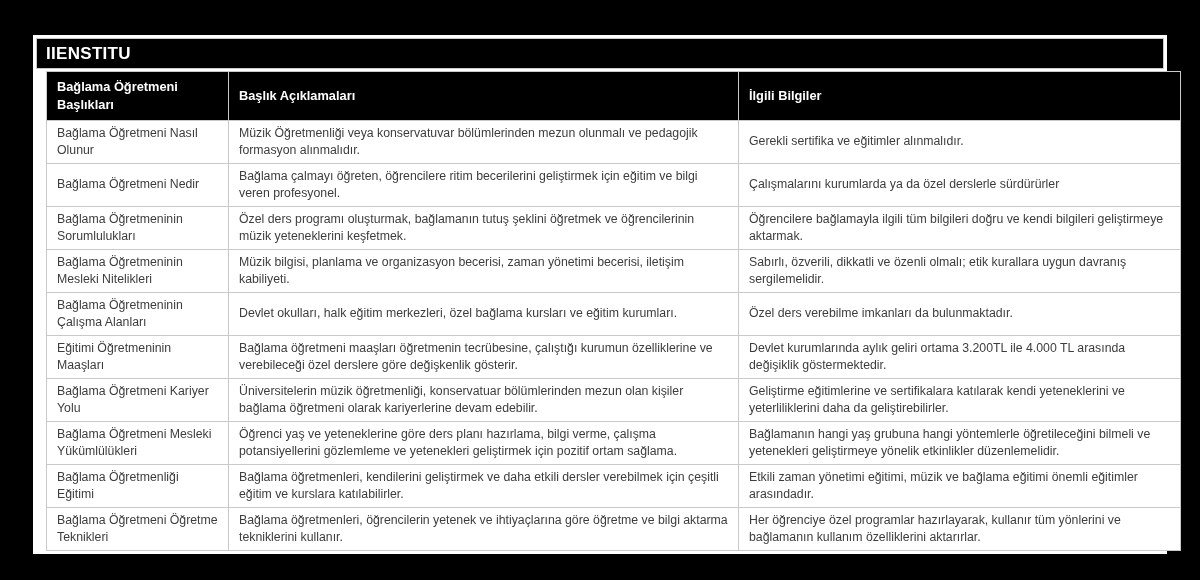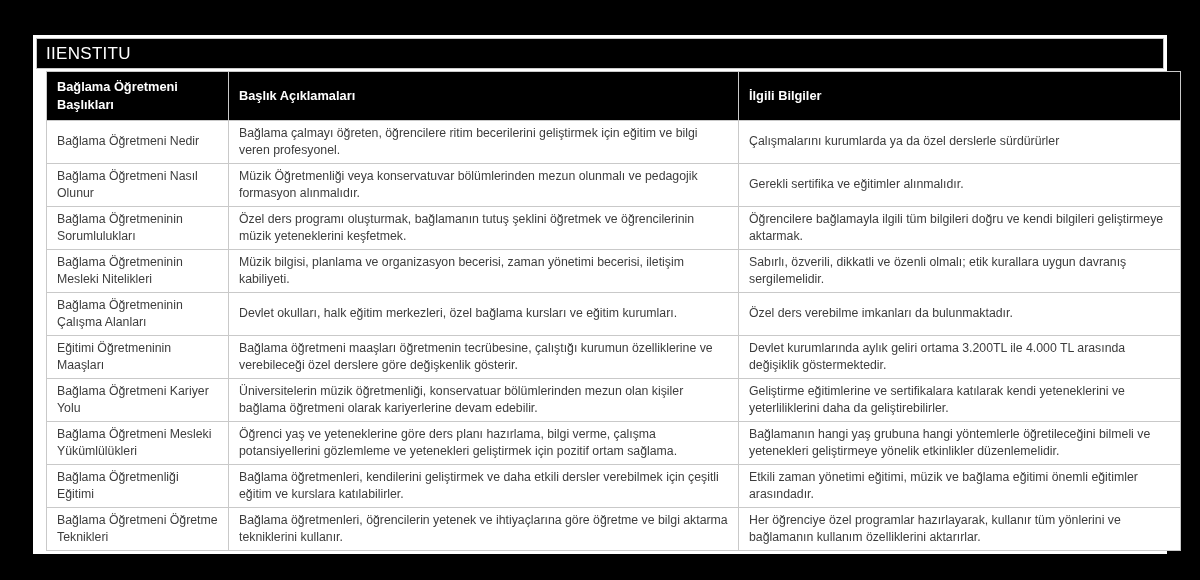--- a/index.html
+++ b/index.html
@@ -21,21 +21,21 @@
     width: 1134px;
     background: #ffffff;
     padding: 3px;
     box-sizing: border-box;
   }
   .title-bar {
     background: #000000;
     border: 1px solid #c9c9c9;
     color: #ffffff;
     font-size: 17px;
-    font-weight: 400;
+    font-weight: 700;
     letter-spacing: 0.3px;
     padding: 5px 9px 4px 9px;
     margin-bottom: 2px;
   }
   table.info-table {
     width: 100%;
     border-collapse: collapse;
     table-layout: fixed;
     margin-left: 10px;
   }
@@ -80,28 +80,28 @@
     </colgroup>
     <thead>
       <tr>
         <th>Bağlama Öğretmeni Başlıkları</th>
         <th>Başlık Açıklamaları</th>
         <th>İlgili Bilgiler</th>
       </tr>
     </thead>
     <tbody>
       <tr>
+        <td>Bağlama Öğretmeni Nasıl Olunur</td>
+        <td>Müzik Öğretmenliği veya konservatuvar bölümlerinden mezun olunmalı ve pedagojik formasyon alınmalıdır.</td>
+        <td>Gerekli sertifika ve eğitimler alınmalıdır.</td>
+      </tr>
+      <tr>
         <td>Bağlama Öğretmeni Nedir</td>
         <td>Bağlama çalmayı öğreten, öğrencilere ritim becerilerini geliştirmek için eğitim ve bilgi veren profesyonel.</td>
         <td>Çalışmalarını kurumlarda ya da özel derslerle sürdürürler</td>
-      </tr>
-      <tr>
-        <td>Bağlama Öğretmeni Nasıl Olunur</td>
-        <td>Müzik Öğretmenliği veya konservatuvar bölümlerinden mezun olunmalı ve pedagojik formasyon alınmalıdır.</td>
-        <td>Gerekli sertifika ve eğitimler alınmalıdır.</td>
       </tr>
       <tr>
         <td>Bağlama Öğretmeninin Sorumlulukları</td>
         <td>Özel ders programı oluşturmak, bağlamanın tutuş şeklini öğretmek ve öğrencilerinin müzik yeteneklerini keşfetmek.</td>
         <td>Öğrencilere bağlamayla ilgili tüm bilgileri doğru ve kendi bilgileri geliştirmeye aktarmak.</td>
       </tr>
       <tr>
         <td>Bağlama Öğretmeninin Mesleki Nitelikleri</td>
         <td>Müzik bilgisi, planlama ve organizasyon becerisi, zaman yönetimi becerisi, iletişim kabiliyeti.</td>
         <td>Sabırlı, özverili, dikkatli ve özenli olmalı; etik kurallara uygun davranış sergilemelidir.</td>

